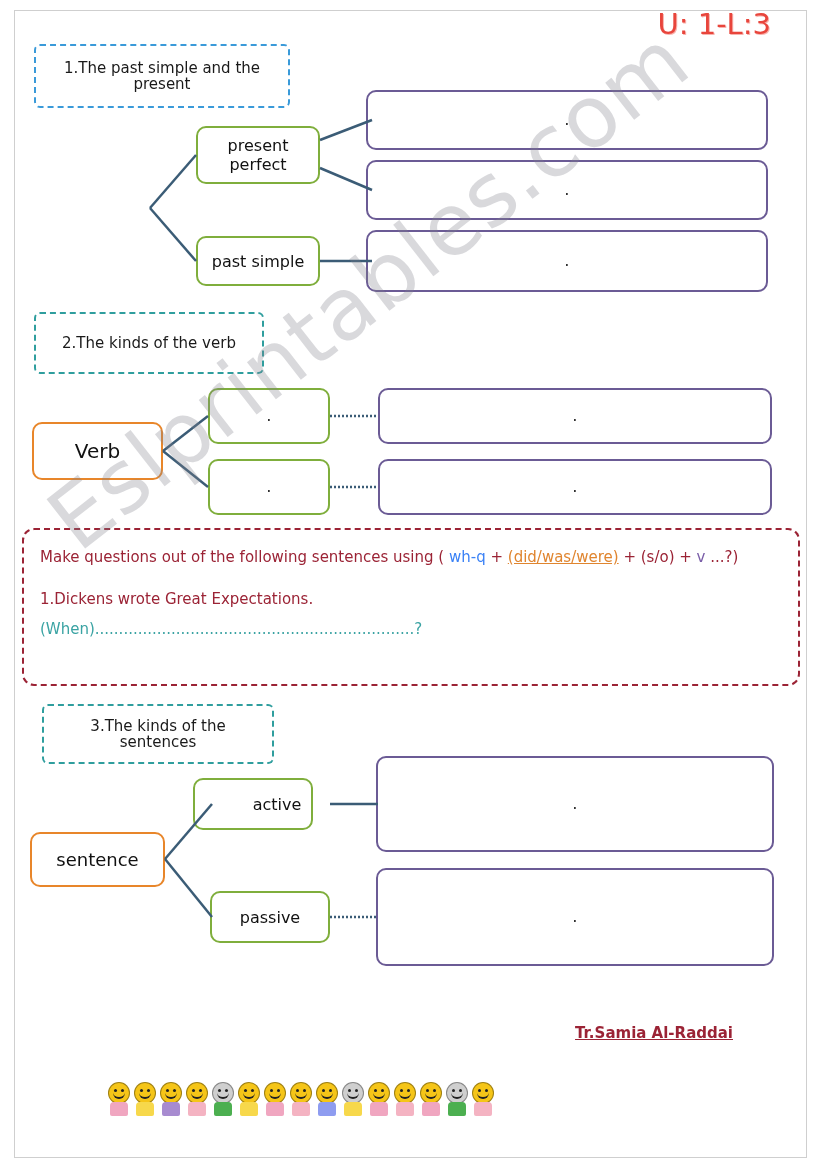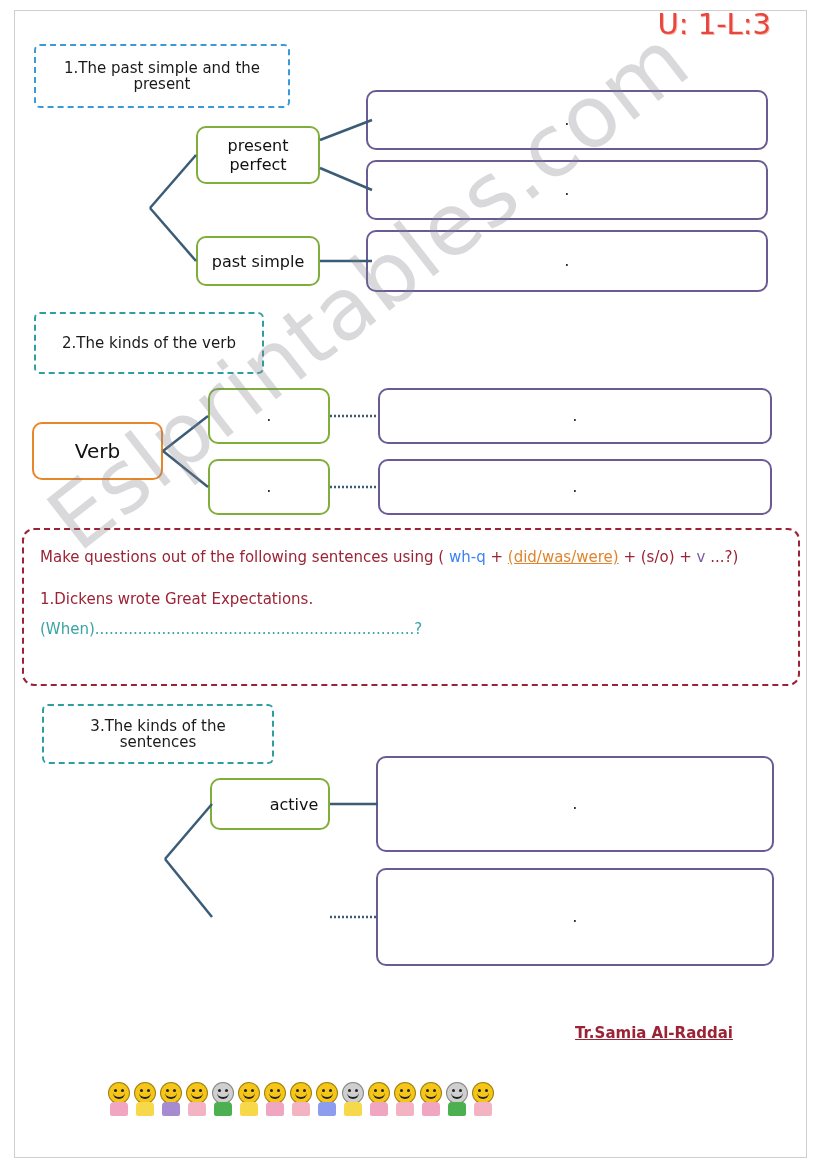--- a/index.html
+++ b/index.html
@@ -264,22 +264,24 @@
       <span>Make questions out of the following sentences using ( </span><span class="green-t">wh-q</span><span> + </span><span class="orange-t">(did/was/were)</span><span> + (s/o) + </span><span class="purple-t">v</span><span> ...?)</span>
     </div>
     <div class="line2">1.Dickens wrote Great Expectations.</div>
     <div style="margin-top:4px;">
       <span class="teal-t">(When)</span><span class="dots">...................................................................</span><span class="teal-t">?</span>
     </div>
   </div>
 
   <div class="dash-head teal" style="left:42px; top:704px; width:232px; height:60px;">3.The kinds of the sentences</div>
 
-
-  <div class="rbox green" style="left:210px; top:778px; width:120px; height:52px;padding-left:48px;">active</div>
+  <div class="rbox orange" style="left:30px; top:832px; width:135px; height:55px; font-size:18px;">sentence</div>
+
+  <div class="rbox green" style="left:193px; top:778px; width:120px; height:52px;padding-left:48px;">active</div>
+  <div class="rbox green" style="left:210px; top:891px; width:120px; height:52px;">passive</div>
 
   <div class="rbox purple dotcenter" style="left:376px; top:756px; width:398px; height:96px;">.</div>
   <div class="rbox purple dotcenter" style="left:376px; top:868px; width:398px; height:98px;">.</div>
 
   <div id="teacher">Tr.Samia Al-Raddai</div>
   <div id="smileys">
       <div class="smile-row">
         <div class="smile-wrap">
           <div class="smile" style="background: rgb(245, 197, 24);">
             <div class="mouth"></div>

